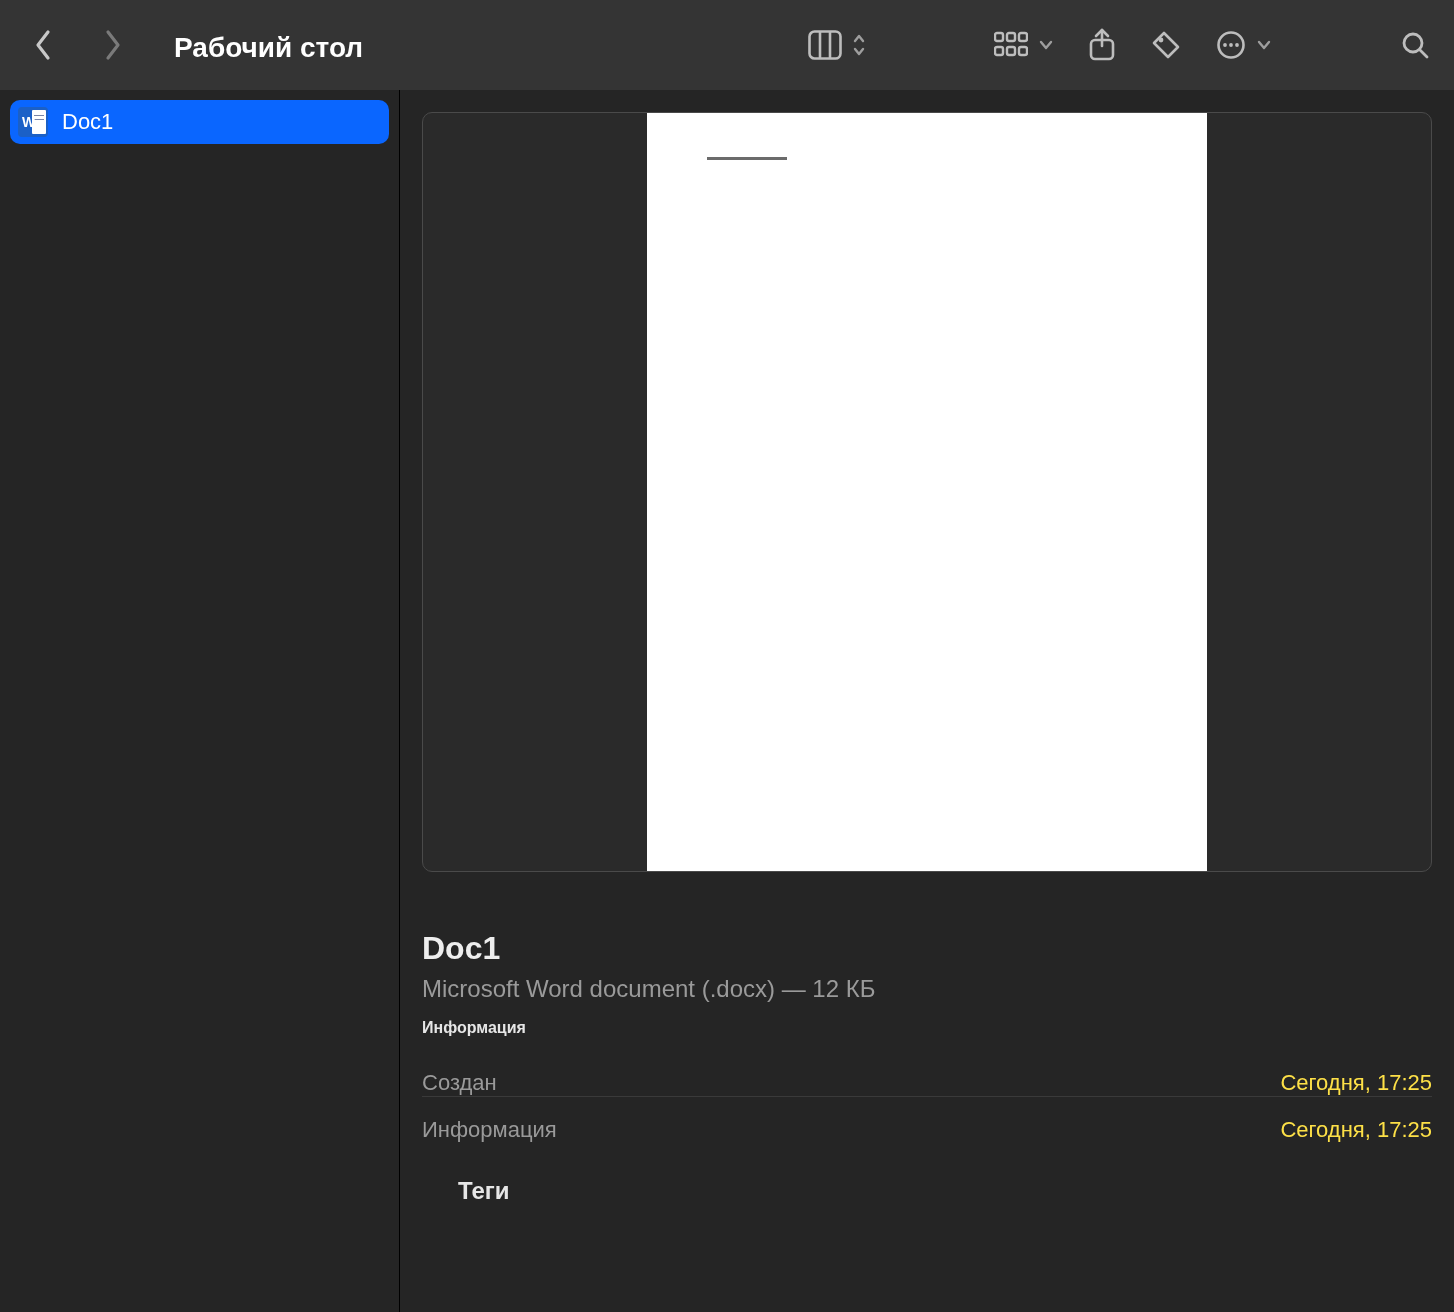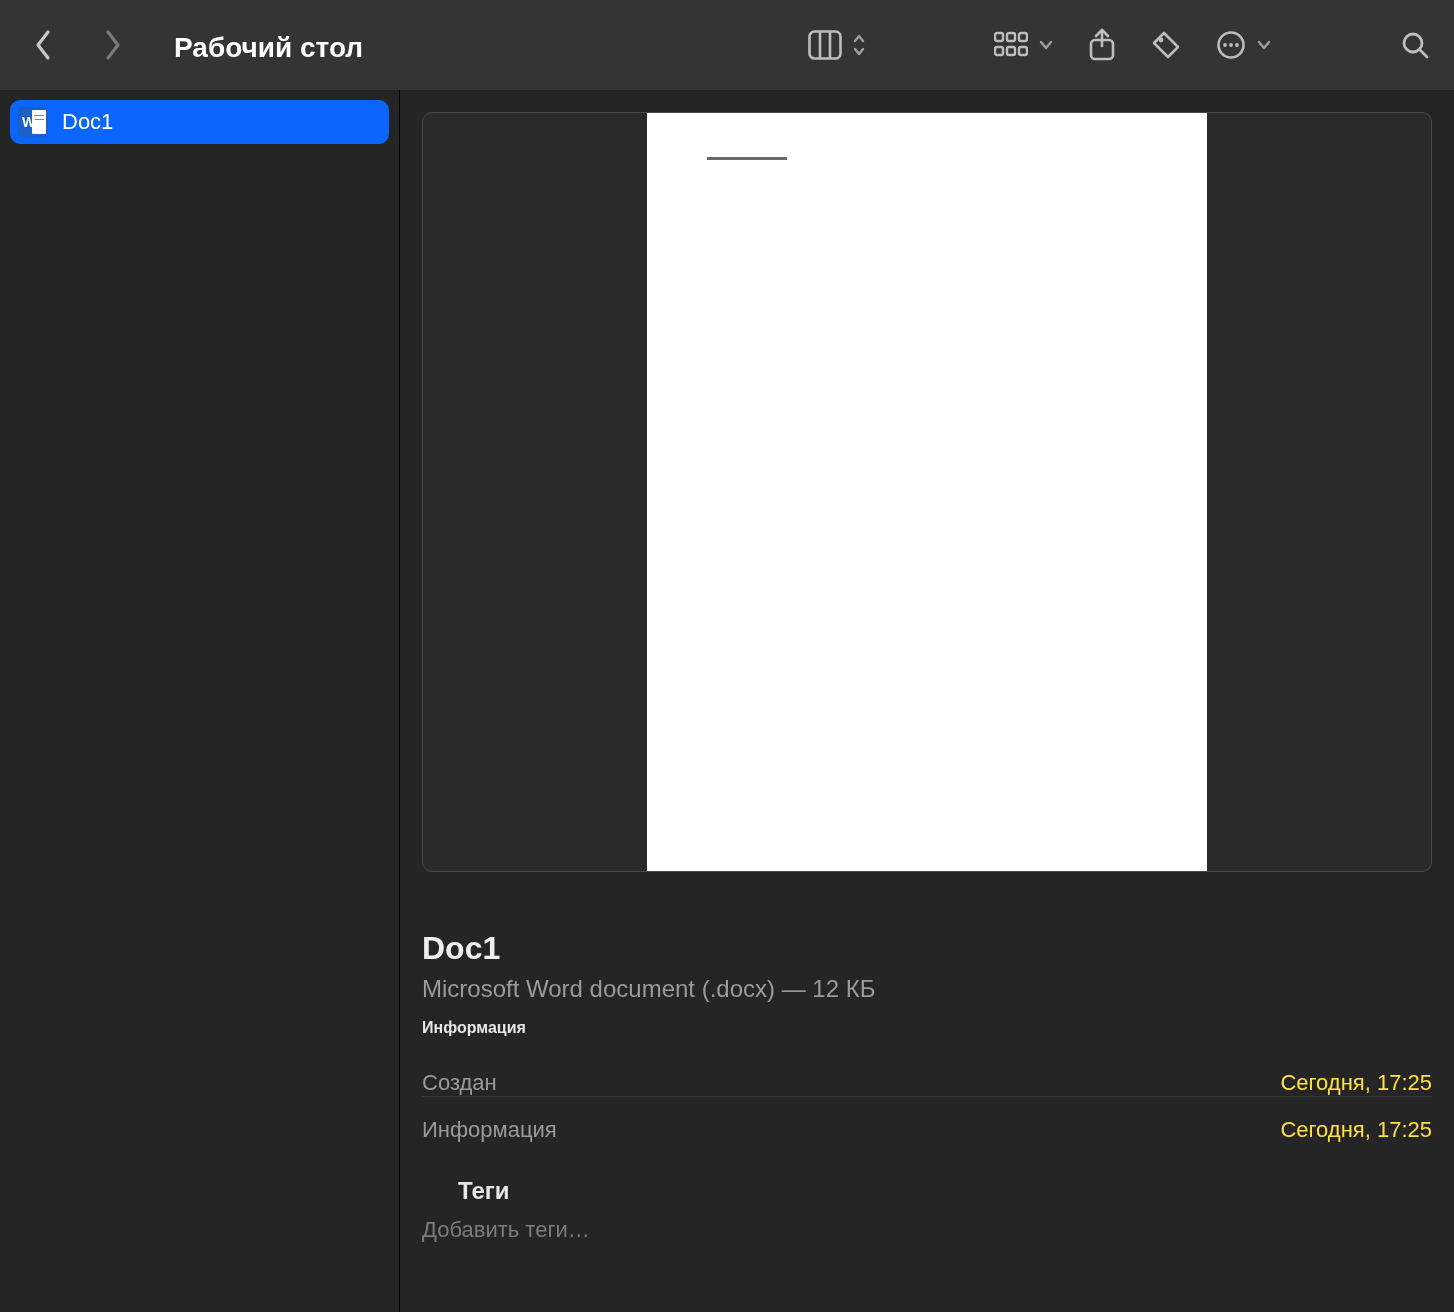--- a/index.html
+++ b/index.html
@@ -306,17 +306,16 @@
           <span>Создан</span>
           <span class="val">Сегодня, 17:25</span>
         </div>
         <div class="info-row">
           <span>Информация</span>
           <span class="val">Сегодня, 17:25</span>
         </div>
       </div>
 
       <div class="tags-h">Теги</div>
-      <input class="tags-input" type="text" placeholder="Добавить теги…" style="">
     </div>
   </div>
 
 </div>
 
 </body></html>

